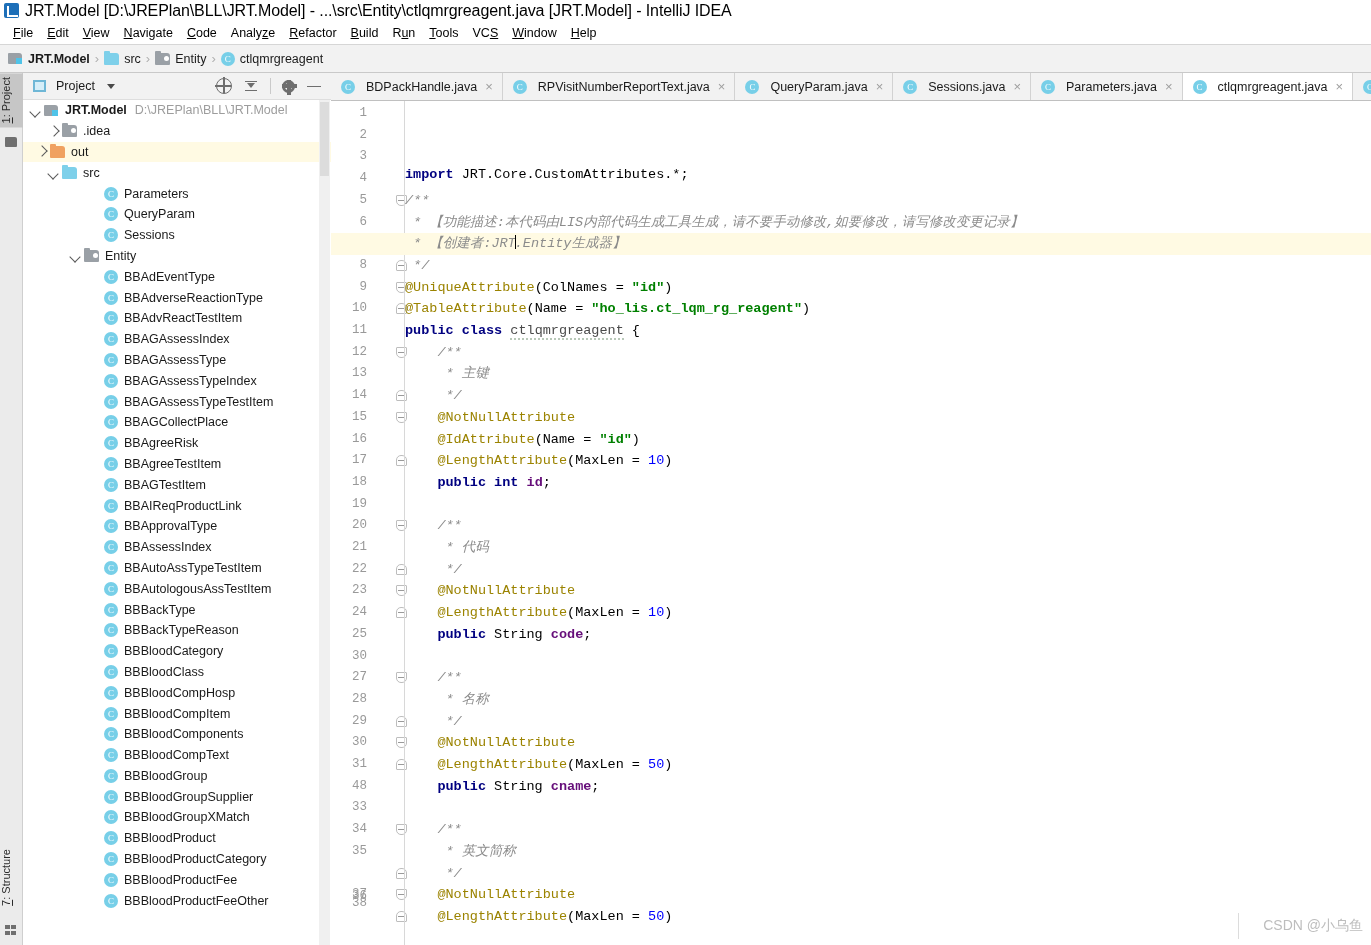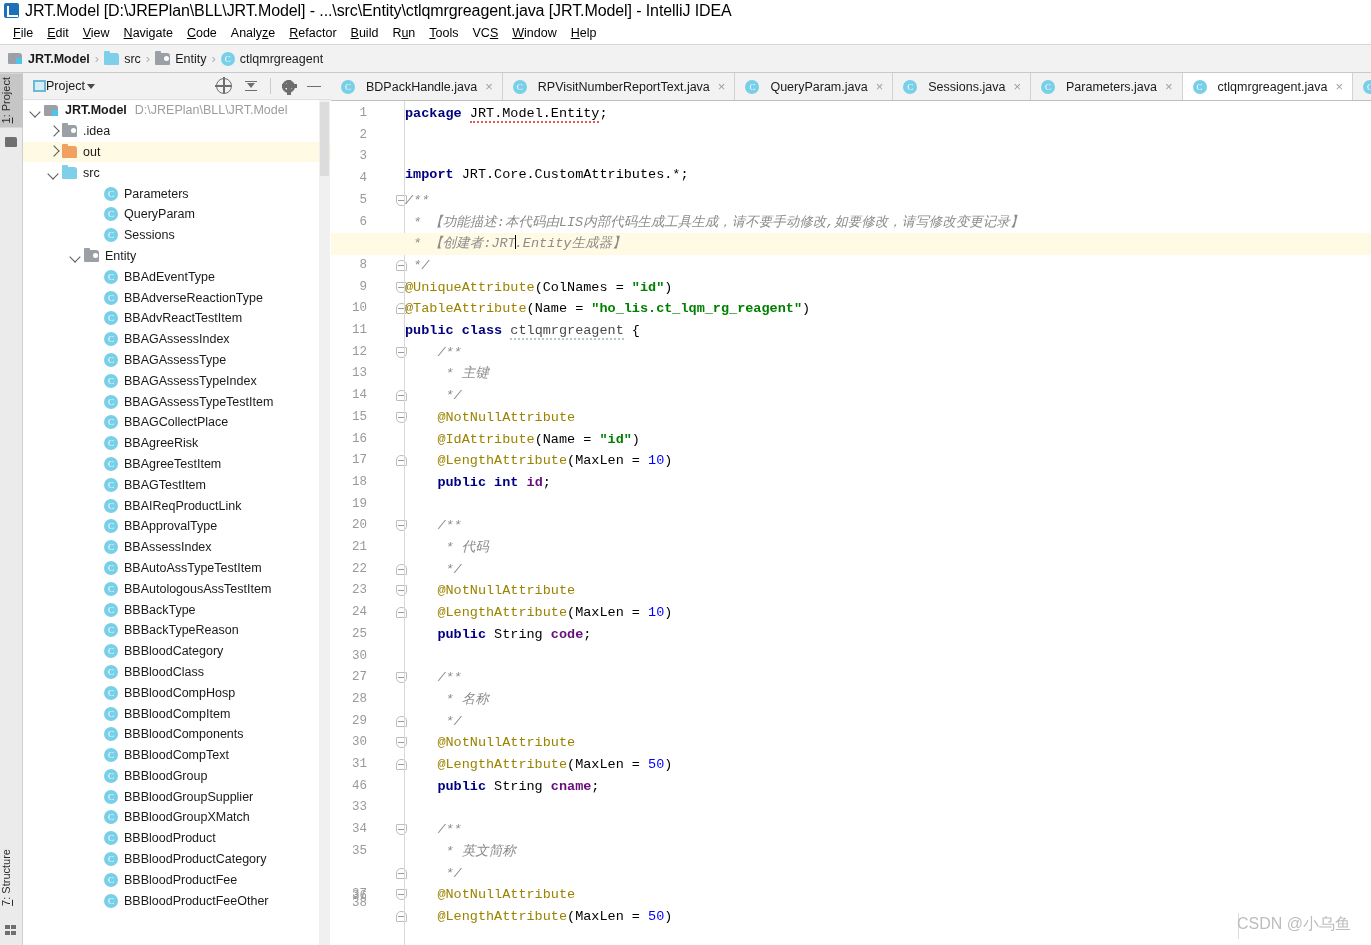--- a/index.html
+++ b/index.html
@@ -132,21 +132,21 @@
   .projpanel {
     position: absolute; left: 23px; top: 73px; width: 308px; height: 872px;
     background: #ffffff; border-right: 1px solid #c0c0c0;
   }
   .proj-toolbar {
     position: absolute; left: 0; top: 0; width: 308px; height: 27px;
     background: #f2f2f2; border-bottom: 1px solid #dedede;
     display: flex; align-items: center;
   }
   .proj-title {
-    display:flex; align-items:center; gap:0; margin-left: 10px;
+    display:flex; align-items:center; gap:10px; margin-left: 10px;
     font-size: 12.5px; color: #1a1a1a;
   }
   .proj-sq {
     width: 13px; height: 12px; border: 2px solid #6fb7d6; background: #d6eef8;
   }
   .caret-dn {
     width: 0; height: 0; border-left: 4px solid transparent;
     border-right: 4px solid transparent; border-top: 5px solid #4a4a4a;
     margin-left: 2px;
   }
@@ -299,22 +299,22 @@
   .num  { color: #0000ff; }
   .fld  { color: #660e7a; font-weight: bold; text-align: right; }
   .cls  { color: #4a4a4a; }
   .caret {
     display:inline-block; width:1px; height:14px; background:#000;
     vertical-align:-2px; margin: 0 -1px;
   }
 
   
   .watermark {
-    position: absolute; right: 20px; bottom: 10px;
-    font-size: 16px; color: #bdbdbd; white-space: nowrap;
+    position: absolute; right: 8px; bottom: 10px;
+    font-size: 14px; color: #bdbdbd; white-space: nowrap;
   }
   .wm-bar {
     position:absolute; right: 132px; bottom: 6px; width:1px; height:26px;
     background:#dcdcdc;
   }
 </style>
 </head>
 <body>
 
 <div id="app">
@@ -397,21 +397,21 @@
           <span class="twist open"></span>
           <span class="ic ic-module"></span>
           <span class="tlabel bold">JRT.Model</span>
           <span class="tpath">D:\JREPlan\BLL\JRT.Model</span>
         </div>
         <div class="trow " style="padding-left:24px">
           <span class="twist closed"></span>
           <span class="ic ic-folder grey"></span>
           <span class="tlabel ">.idea</span>
         </div>
-        <div class="trow hl" style="padding-left:24px">
+        <div class="trow hl" style="padding-left:12px">
           <span class="twist closed"></span>
           <span class="ic ic-folder orange"></span>
           <span class="tlabel ">out</span>
         </div>
         <div class="trow " style="padding-left:24px">
           <span class="twist open"></span>
           <span class="ic ic-folder"></span>
           <span class="tlabel ">src</span>
         </div>
         <div class="trow " style="padding-left:66px">
@@ -657,21 +657,21 @@
         <div class="gutter-line" style="top:457.7px">22</div>
         <div class="gutter-line" style="top:479.4px">23</div>
         <div class="gutter-line" style="top:501.09999999999997px">24</div>
         <div class="gutter-line" style="top:522.8px">25</div>
         <div class="gutter-line" style="top:544.5px">30</div>
         <div class="gutter-line" style="top:566.1999999999999px">27</div>
         <div class="gutter-line" style="top:587.9px">28</div>
         <div class="gutter-line" style="top:609.6px">29</div>
         <div class="gutter-line" style="top:631.3px">30</div>
         <div class="gutter-line" style="top:653px">31</div>
-        <div class="gutter-line" style="top:674.6999999999999px">46</div>
+        <div class="gutter-line" style="top:674.6999999999999px">48</div>
         <div class="gutter-line" style="top:696.4px">33</div>
         <div class="gutter-line" style="top:718.1px">34</div>
         <div class="gutter-line" style="top:739.8px">35</div>
         <div class="gutter-line" style="top:785px">36</div>
         <div class="gutter-line" style="top:783.1999999999999px">37</div>
         <div class="gutter-line" style="top:792px">38</div>
       </div>
     <div class="fold-col" id="foldcol">
         <div class="fold top" style="top:93.8px">
           <span class="box"></span>
@@ -749,21 +749,20 @@
           <span class="box"></span>
           <span class="minus"></span>
         </div>
         <div class="fold bot" style="top:809.9px">
           <span class="box"></span>
           <span class="minus"></span>
         </div>
       </div>
     <div class="vline"></div>
     <div class="code-area" id="codearea">
-        <div class="cline" style="top:2px"><span class="code-txt"><span class="kw">package</span> <span class="squig">JRT.Model.Entity</span>;</span></div>
         <div class="cline" style="top:23.7px"><span class="code-txt"></span></div>
         <div class="cline" style="top:63px"><span class="code-txt"><span class="kw">import</span> JRT.Core.CustomAttributes.*;</span></div>
         <div class="cline" style="top:67.1px"><span class="code-txt"></span></div>
         <div class="cline" style="top:88.8px"><span class="code-txt"><span class="cmt">/**</span></span></div>
         <div class="cline" style="top:110.5px"><span class="code-txt">&nbsp;<span class="cmt">* 【功能描述:本代码由<i>LIS</i>内部代码生成工具生成，请不要手动修改,如要修改，请写修改变更记录】</span></span></div>
         <div class="cline" style="top:132.2px"><span class="rowhl"></span><span class="code-txt">&nbsp;<span class="cmt">* 【创建者:<i>JRT</i></span><span class="caret"></span><span class="cmt"><i>.Entity</i>生成器】</span></span></div>
         <div class="cline" style="top:153.9px"><span class="code-txt">&nbsp;<span class="cmt">*/</span></span></div>
         <div class="cline" style="top:175.6px"><span class="code-txt"><span class="ann">@UniqueAttribute</span>(ColNames = <span class="str">"id"</span>)</span></div>
         <div class="cline" style="top:197.29999999999998px"><span class="code-txt"><span class="ann">@TableAttribute</span>(Name = <span class="str">"ho_lis.ct_lqm_rg_reagent"</span>)</span></div>
         <div class="cline" style="top:219px"><span class="code-txt"><span class="kw">public class</span> <span class="cls squig-g">ctlqmrgreagent</span> {</span></div>

